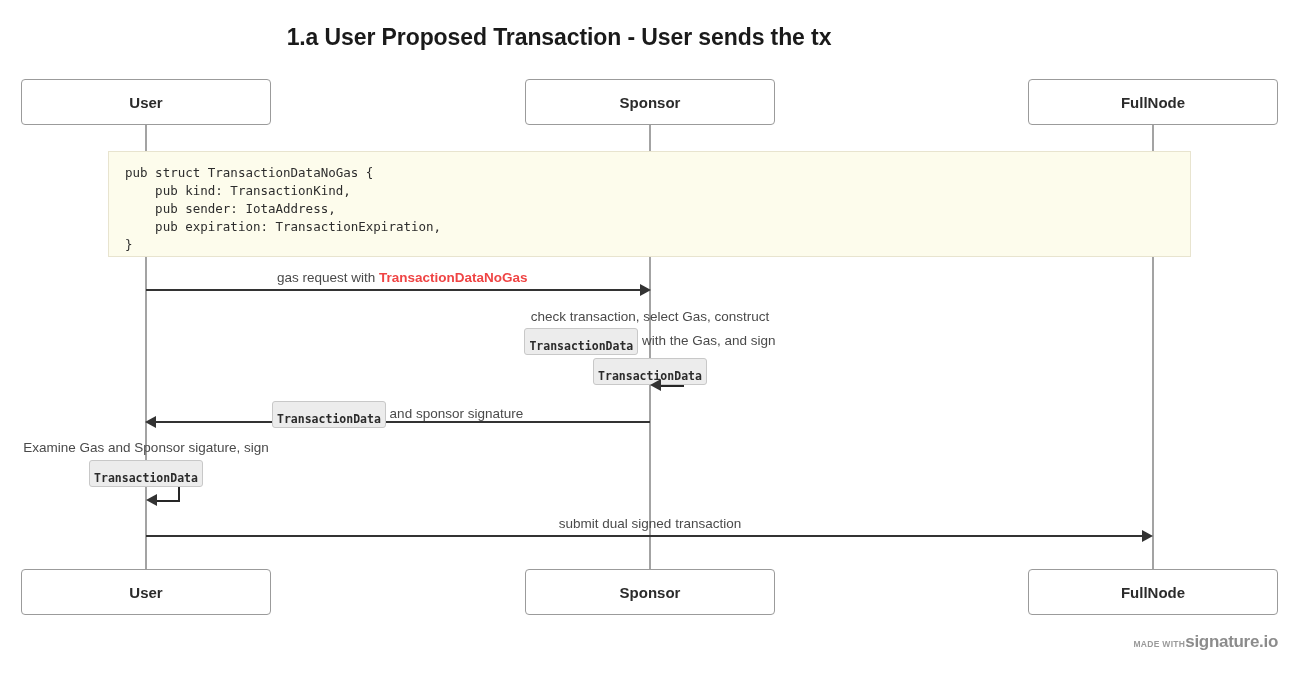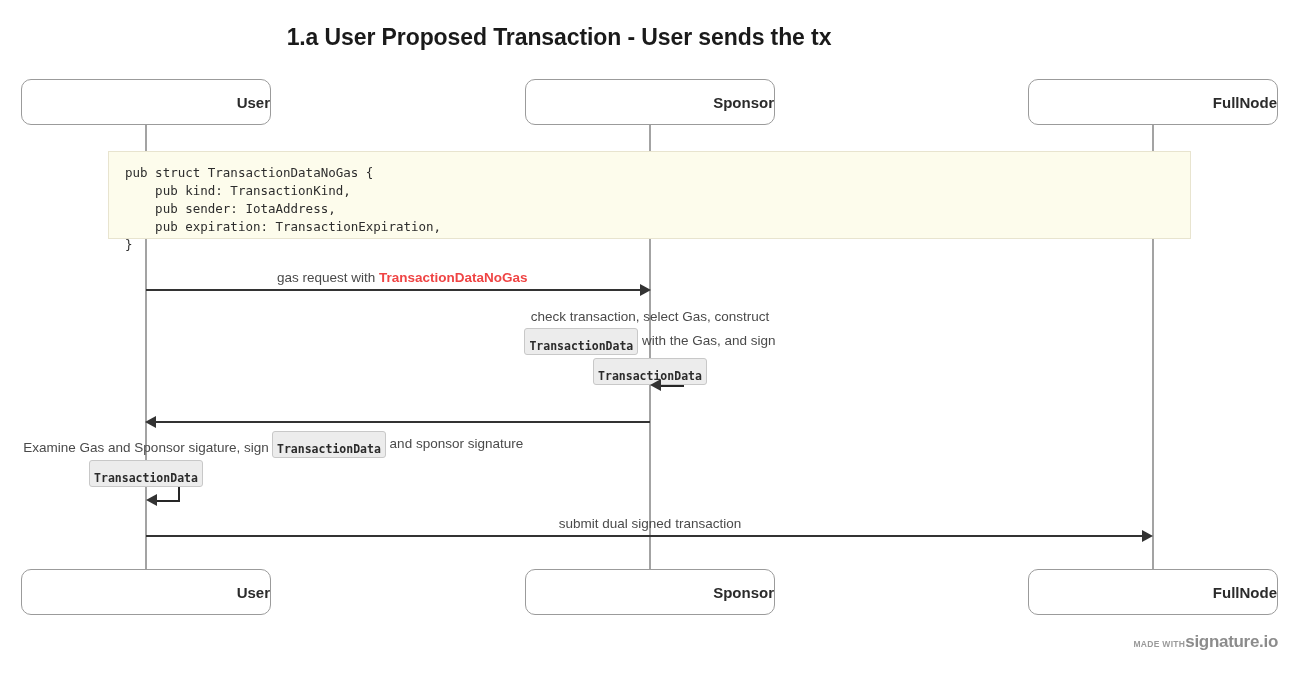--- a/index.html
+++ b/index.html
@@ -40,41 +40,41 @@
     position: absolute;
     width: 2px;
     background: #a3a3a3;
   }
 
   
   .participant {
     position: absolute;
     height: 46px;
     border: 1.6px solid #9b9b9b;
-    border-radius: 10px;
+    border-radius: 4px;
     background: #ffffff;
     display: flex;
     align-items: center;
-    justify-content: flex-end;
+    justify-content: center;
     box-sizing: border-box;
     z-index: 4;
   }
   .participant-label {
     font-size: 15px;
     font-weight: bold;
     color: #2b2b2b;
   }
 
   
   .code-note {
     position: absolute;
     left: 108px;
     top: 151px;
     width: 1083px;
-    height: 88px;
+    height: 106px;
     background: #fdfcec;
     border: 1px solid #e8e4cf;
     box-sizing: border-box;
     z-index: 3;
   }
   .code-note pre {
     margin: 0;
     padding: 12px 0 0 16px;
     font-family: "DejaVu Sans Mono", monospace;
     font-size: 12.5px;
@@ -204,21 +204,21 @@
       <span class="chip">TransactionData</span>
     </div>
   </div>
   <div class="self-loop" style="left:650px; top:363px; width:40px; height:26px;">
     <div class="seg" style="left:0px;  top:0px;  width:34px; height:2px;"></div>
     <div class="seg" style="left:32px; top:0px;  width:2px;  height:24px;"></div>
     <div class="seg" style="left:10px; top:22px; width:24px; height:2px;"></div>
   </div>
   <div class="arrow-head left" style="left:650px; top:379px;"></div>
 
-  <div class="msg-label" style="left:272px; top:401px;margin-top:30px;">
+  <div class="msg-label" style="left:272px; top:401px;">
     <span class="chip">TransactionData</span><span> and sponsor signature</span>
   </div>
   <div class="msg-line" style="left:156px; top:421px; width:494px;"></div>
   <div class="arrow-head left" style="left:145px; top:416px;"></div>
 
   <div class="msg-label center" style="left:-54px; top:439px; width:400px;">
     <div>Examine Gas and Sponsor sigature, sign</div>
     <div style="margin-top:3px;">
       <span class="chip">TransactionData</span>
     </div>

